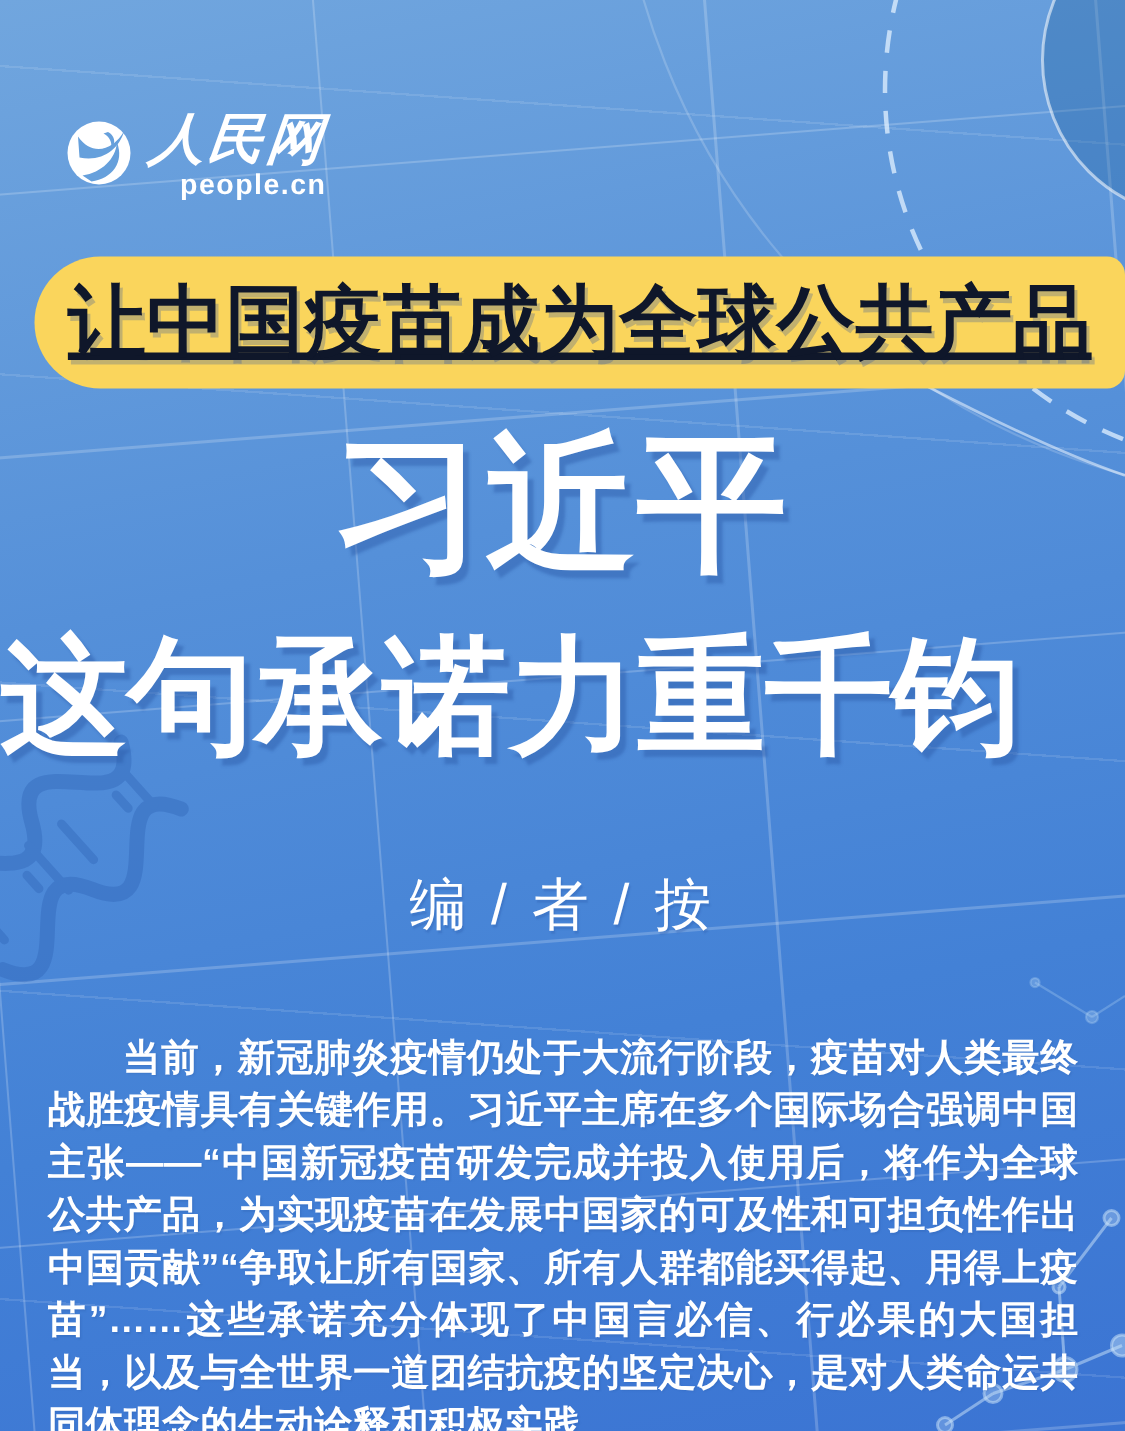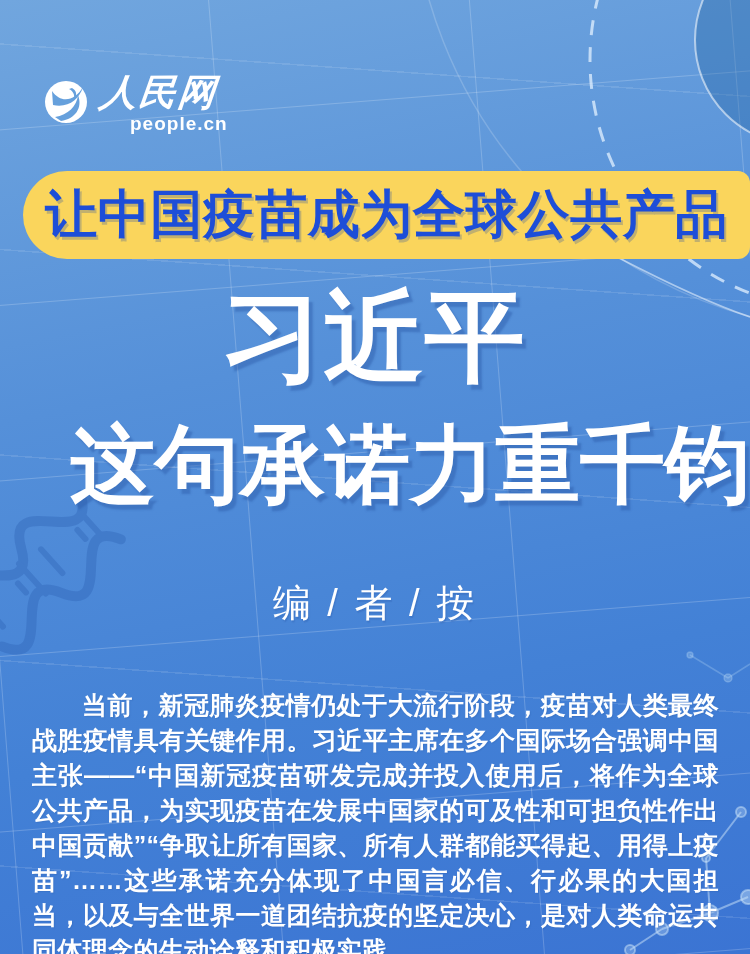--- a/index.html
+++ b/index.html
@@ -21,39 +21,39 @@
     background:
       repeating-linear-gradient(0deg,rgba(255,255,255,.11) 0 1.5px,transparent 1.5px 205px);
     transform:rotate(4deg);
   }
   .deco-svg{position:absolute;left:0;top:0;width:750px;height:954px;pointer-events:none;}
   
   .logo{position:absolute;left:42px;top:74px;display:flex;align-items:flex-start;color:#fff;}
   .logo-icon{width:48px;height:48px;margin-top:4px;}
   .logo-texts{margin-left:10px;display:flex;flex-direction:column;align-items:flex-start;}
   .logo-cn{font-size:37px;font-weight:700;font-style:italic;letter-spacing:2px;transform:skewX(-6deg);line-height:1.0;}
-  .logo-domain{font-size:19px;font-weight:700;letter-spacing:1px;margin-top:2px;margin-left:30px;}
+  .logo-domain{font-size:19px;font-weight:700;letter-spacing:1px;margin-top:2px;margin-left:20px;}
   
   .banner{
     position:absolute;left:23px;top:171px;width:727px;height:88px;
     background:#FAD55C;border-radius:44px 12px 12px 44px;
     display:flex;align-items:center;justify-content:center;
   }
   .banner-label{
-    font-size:52px;font-weight:700;color:#1d4ed8;letter-spacing:.5px;
-    text-shadow:2px 3px 0 rgba(47,82,158,.28);white-space:nowrap;
+    font-size:52px;font-weight:700;color:#0f172a;letter-spacing:.5px;
+    text-shadow:2px 3px 0 rgba(47,82,158,.28);white-space:nowrap;text-decoration:underline;
   }
   
   .headline1{
     position:absolute;left:0;top:284px;width:748px;text-align:center;
     font-size:100px;font-weight:700;color:#fff;line-height:1.04;
     text-shadow:4px 5px 2px rgba(44,90,168,.45);letter-spacing:1px;
   }
   .headline2{
-    position:absolute;left:0;top:420px;width:750px;text-align:right;
+    position:absolute;left:0;top:420px;width:750px;text-align:left;
     font-size:85px;font-weight:700;color:#fff;line-height:1.06;
     text-shadow:4px 5px 2px rgba(44,90,168,.45);letter-spacing:0;
     white-space:nowrap;
   }
   
   .section-label{
     position:absolute;left:0;top:578px;width:750px;text-align:center;
     font-size:38px;font-weight:400;color:#fff;letter-spacing:3px;
     text-shadow:1px 2px 1px rgba(44,90,168,.30);
   }

